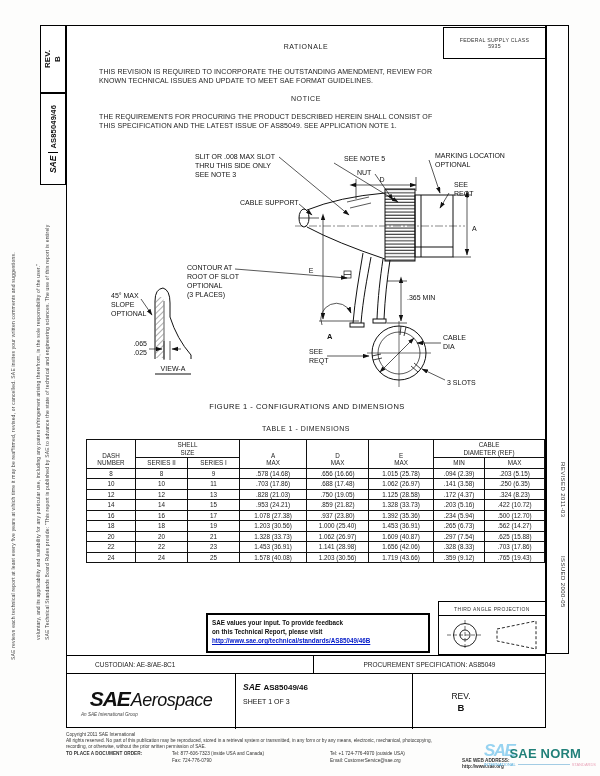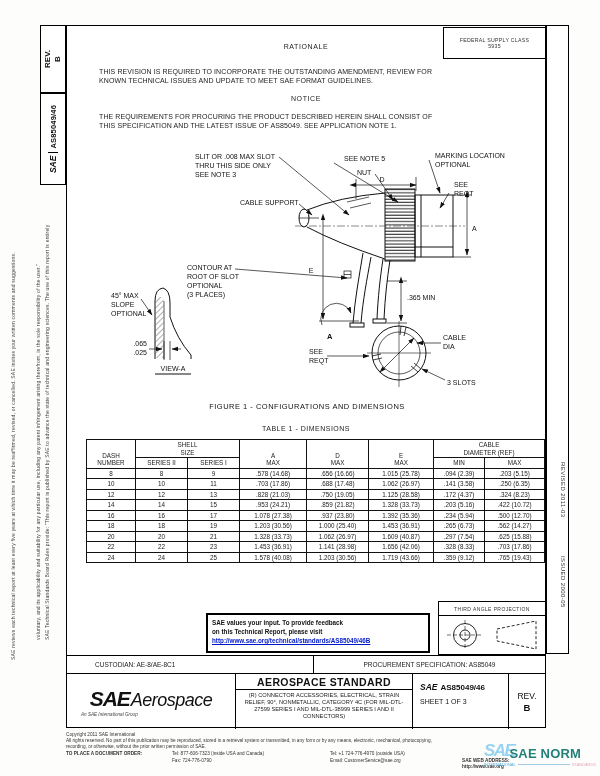--- a/index.html
+++ b/index.html
@@ -443,24 +443,20 @@
     <div class="tb-cell">
       <div class="logo-wrap">
         <div class="logo-line">
           <span class="logo-sae">SAE</span>
           <span class="logo-aero">Aerospace</span>
         </div>
         <span class="logo-tag">An SAE International Group</span>
       </div>
     </div>
     <div class="tb-cell">
-      <div class="as-title">AEROSPACE STANDARD</div>
-      <div class="as-desc">(R) CONNECTOR ACCESSORIES, ELECTRICAL, STRAIN RELIEF, 90°, NONMETALLIC, CATEGORY 4C (FOR MIL-DTL-27599 SERIES I AND MIL-DTL-38999 SERIES I AND II CONNECTORS)</div>
-    </div>
-    <div class="tb-cell">
       <div class="doc-cell-in">
         <div class="doc-line">
           <span class="doc-brand">SAE</span>
           <span class="doc-num">AS85049/46</span>
         </div>
         <div class="doc-sheet">SHEET 1 OF 3</div>
       </div>
     </div>
     <div class="tb-cell">
       <div class="rev-cell-in">

